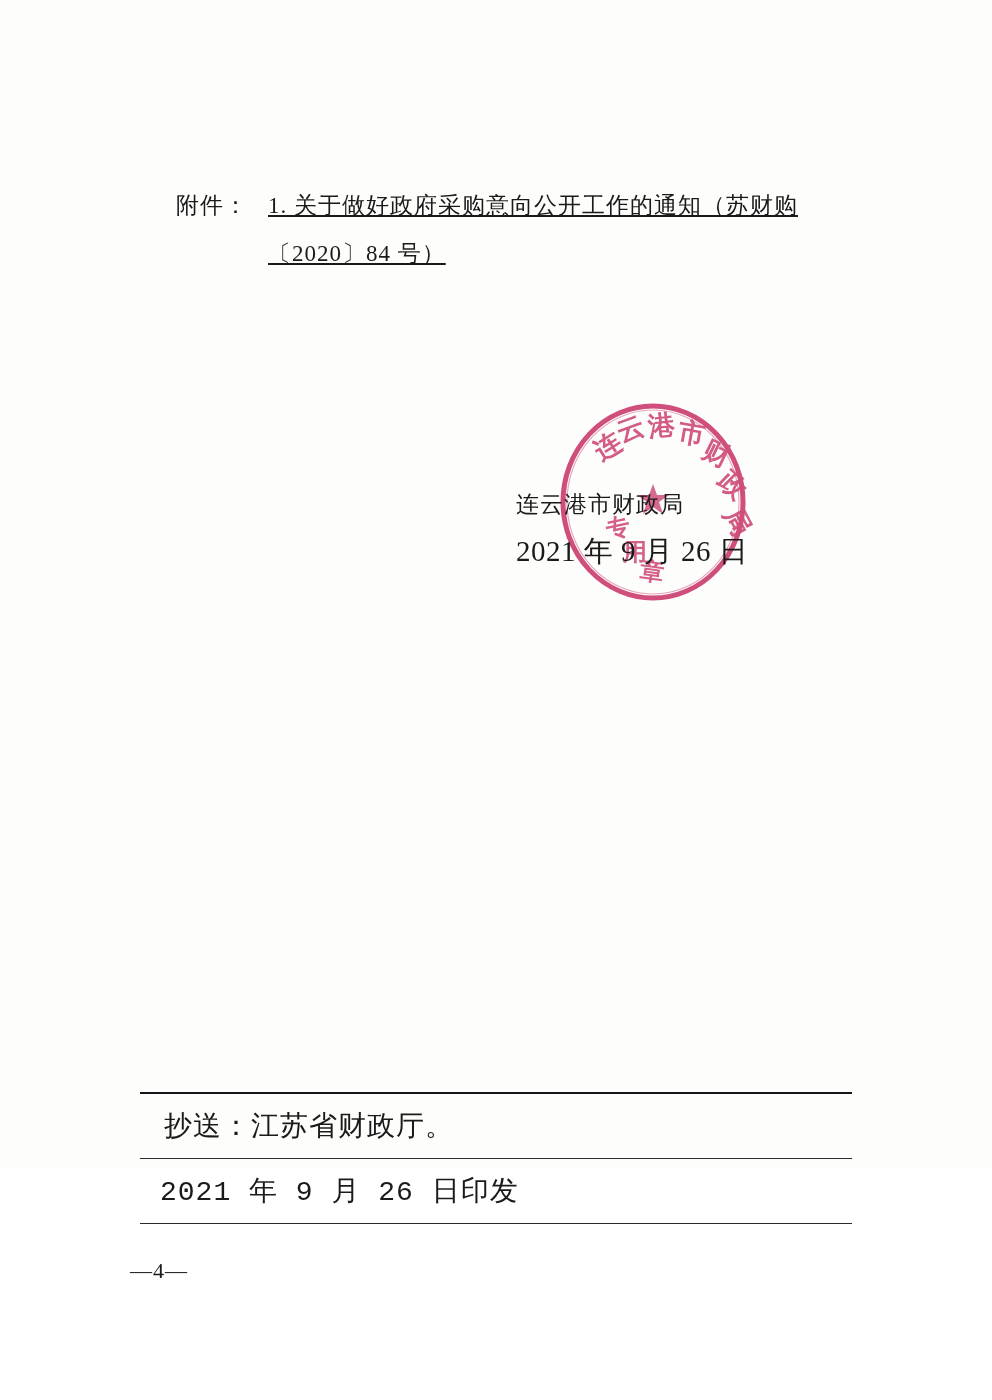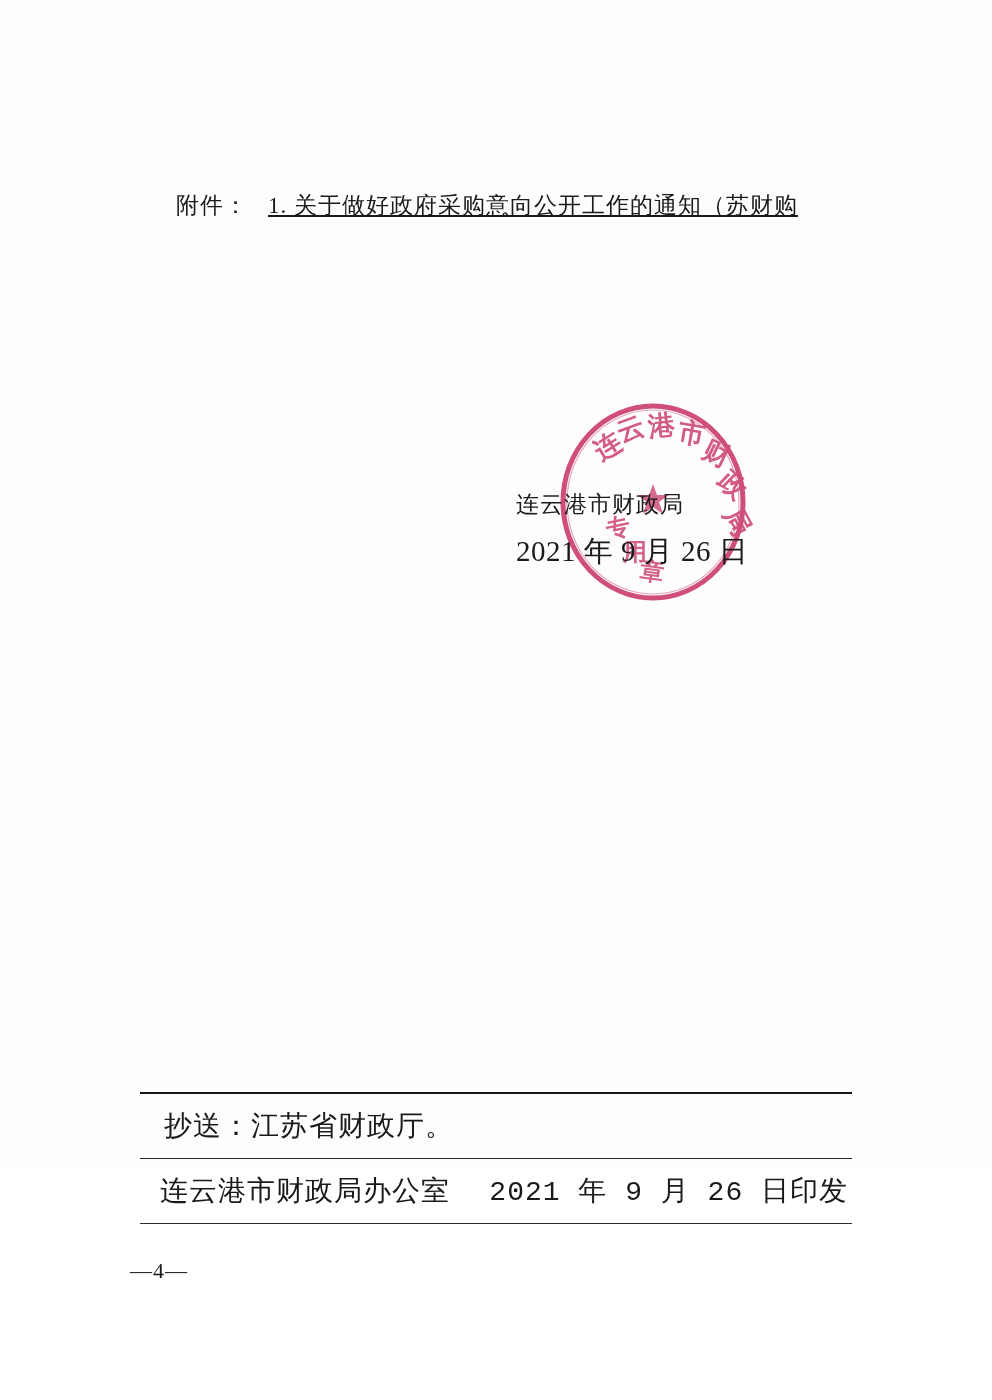--- a/index.html
+++ b/index.html
@@ -124,20 +124,23 @@
 </head>
 <body>
 
 <div class="page">
 
   <div class="attachments">
     <div class="att-line">
       <span class="att-label">附件：</span>
       <span class="att-text">1. 关于做好政府采购意向公开工作的通知（苏财购</span>
     </div>
+    <div class="att-line att-indent">
+      <span class="att-text">〔2020〕84 号）</span>
+    </div>
   </div>
 
   <svg class="seal" viewBox="0 0 200 208">
     <g stroke="#c9376a" fill="none">
       <ellipse cx="100" cy="104" rx="90" ry="96" stroke-width="5"></ellipse>
       <ellipse cx="100" cy="104" rx="86" ry="92" stroke-width="1.2" opacity="0.5"></ellipse>
     </g>
     <g fill="#c9376a" font-family="Liberation Serif, serif" font-size="27" font-weight="bold" opacity="0.92">
       <text x="48" y="63" transform="rotate(-32 48 63)">连</text>
       <text x="68" y="44" transform="rotate(-20 68 44)">云</text>
@@ -162,21 +165,20 @@
     <div class="sign-date">2021 年 9 月 26 日</div>
   </div>
 
   <div class="footer">
     <div class="rule-thick"></div>
     <div class="footer-row copy">
       <span>抄送：江苏省财政厅。</span>
     </div>
     <div class="rule-thin"></div>
     <div class="footer-row">
-      <span>连云港市财政局办公室</span>
       <span class="footer-right">2021 年 9 月 26 日印发</span>
     </div>
     <div class="rule-thin"></div>
   </div>
 
   <div class="page-number">—4—</div>
 
 </div>
 
 </body></html>

